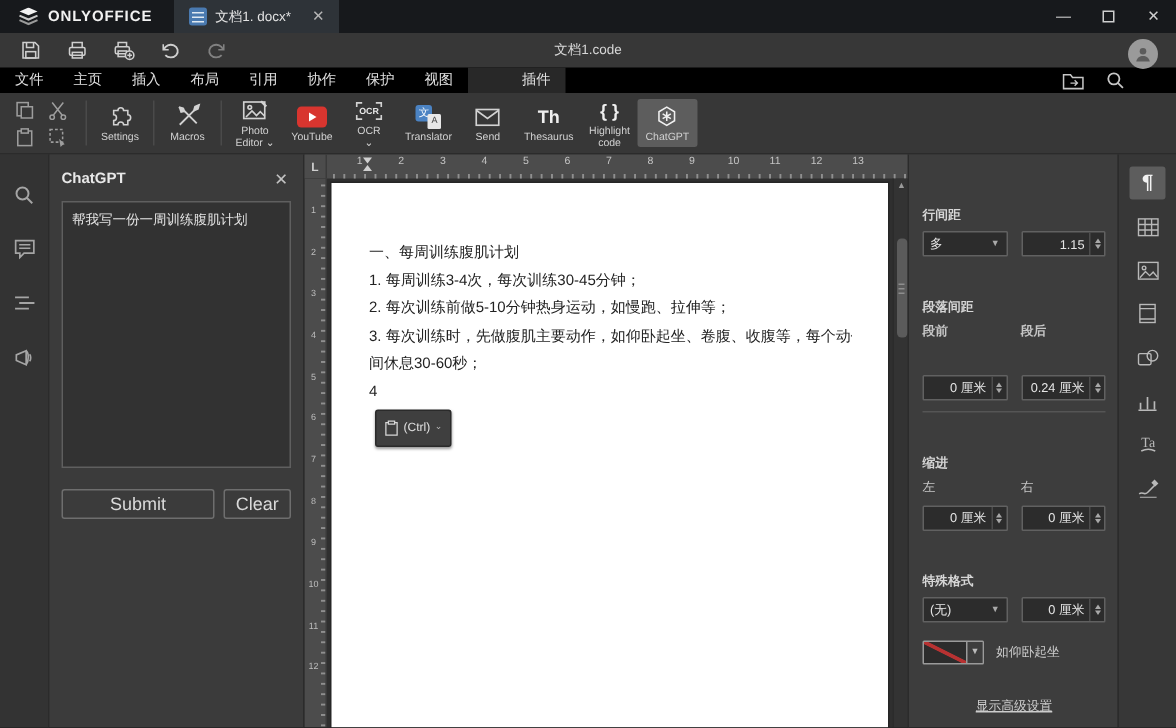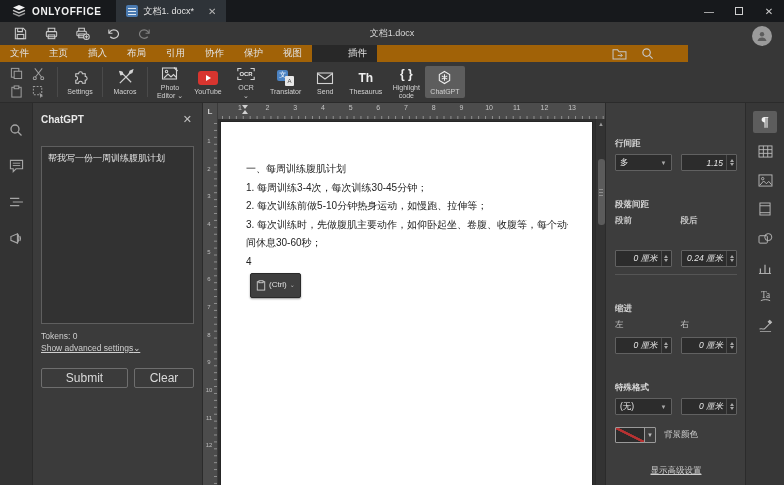--- a/index.html
+++ b/index.html
@@ -24,21 +24,21 @@
   
   .toolbar-top { position:absolute; left:0; top:22px; width:784px; height:23px; background:#373737; display:flex; align-items:center; }
   .tb-icons { display:flex; align-items:center; gap:14px; padding-left:12px; }
   .tb-btn { width:17px; height:17px; display:flex; align-items:center; justify-content:center; }
   .tb-btn svg { display:block; }
   .doc-title-center { position:absolute; left:0; right:0; text-align:center; font-size:9px; color:#d8d8d8; pointer-events:none; }
   .avatar { position:absolute; right:12px; top:4px; width:20px; height:20px; border-radius:50%; background:#9a9a9a; z-index:5; display:flex; align-items:center; justify-content:center; }
   .avatar svg { display:block; }
 
   
-  .menubar { position:absolute; left:0; top:45px; width:688px; height:17px; background:#a16207; display:flex; align-items:stretch; font-size:9.5px; }
+  .menubar { position:absolute; left:0; top:45px; width:784px; height:17px; background:#000000; display:flex; align-items:stretch; font-size:9.5px; }
   .menu-item { display:flex; align-items:center; padding:0 10px; color:#e2e2e2; cursor:pointer; }
   .menu-item.active { background:#282828;padding-left:36px; }
   .menubar-right { margin-left:auto; display:flex; align-items:center; gap:14px; padding-right:34px; }
   .menubar-right .mb-icon { display:flex; align-items:center; }
 
   
   .plugin-bar { position:absolute; left:0; top:62px; width:784px; height:41px; background:#373737; border-bottom:1px solid #2b2b2b; display:flex; align-items:center; }
   .clip-group { display:grid; grid-template-columns:16px 16px; grid-template-rows:16px 16px; gap:2px 6px; padding:0 8px 0 8px; }
   .clip-group .ci { display:flex; align-items:center; justify-content:center; }
   .vdiv { width:1px; height:30px; background:#4a4a4a; margin:0 3px; }
@@ -58,27 +58,27 @@
 
   
   .left-strip { width:33px; background:#333333; border-right:1px solid #2b2b2b; display:flex; flex-direction:column; align-items:center; padding-top:16px; gap:14px; }
   .strip-btn { width:22px; height:22px; display:flex; align-items:center; justify-content:center; border-radius:2px; cursor:pointer; }
 
   
   .chat-panel { width:170px; background:#3b3b3b; border-right:1px solid #2b2b2b; padding:10px 8px 0 8px; display:flex; flex-direction:column; position:relative; }
   .chat-head { display:flex; align-items:center; justify-content:space-between; margin-bottom:8px; }
   .chat-title { font-size:10px; font-weight:bold; color:#e8e8e8; }
   .chat-close { font-size:11px; color:#c2c2c2; cursor:pointer; padding-right:2px; }
-  .chat-textarea { width:100%; height:178px; background:#323232; border:1px solid #5f5f5f; color:#e4e4e4; font-size:9px; font-family:inherit; padding:5px 6px; resize:none; outline:none;margin-top:12px; }
+  .chat-textarea { width:100%; height:178px; background:#323232; border:1px solid #5f5f5f; color:#e4e4e4; font-size:9px; font-family:inherit; padding:5px 6px; resize:none; outline:none; }
   .chat-meta { margin-top:6px; font-size:8.5px; color:#cfcfcf; line-height:12px; }
   .chat-adv { color:#cfcfcf; text-decoration:underline; cursor:pointer; font-size:8.5px; }
   .chat-buttons { display:flex; gap:6px; margin-top:14px; }
   .btn { height:20px; background:#3b3b3b; border:1px solid #6e6e6e; border-radius:2px; color:#dadada; font-size:12px; display:flex; align-items:center; justify-content:center; cursor:pointer; }
   .btn-submit { flex:1; }
-  .btn-clear { width:60px; }
+  .btn-clear { width:45px; }
 
   
   .editor { flex:1; background:#2f2f2f; display:flex; flex-direction:column; position:relative; }
   .ruler-row { height:16px; display:flex; }
   .ruler-corner { width:15px; height:16px; background:#4c4c4c; border-right:1px solid #3a3a3a; display:flex; align-items:center; justify-content:center; color:#cfcfcf; font-size:8px; font-weight:bold; }
   .h-ruler { flex:1; position:relative; background:#4c4c4c; background-image:repeating-linear-gradient(to right, #8f8f8f 0 1px, transparent 1px 6.93px); background-size:6.93px 3px; background-position:4px bottom; background-repeat:repeat-x; }
   .hruler-nums { position:absolute; left:8px; top:1px; display:flex; }
   .hnum { width:27.7px; text-align:center; font-size:7px; color:#c4c4c4; }
   .indent-markers { position:absolute; left:24px; top:2px; width:7px; height:12px; }
   .indent-markers .t1 { width:0;height:0;border-left:3.5px solid transparent;border-right:3.5px solid transparent;border-top:4px solid #d0d0d0; }
@@ -99,21 +99,21 @@
 
   
   .right-panel { width:140px; background:#3d3d3d; border-left:1px solid #2b2b2b; padding:7px 8px 0 9px; font-size:8.5px; color:#cdcdcd; }
   .rp-section-title { font-weight:bold; color:#d6d6d6; margin-bottom:4px;margin-top:28px; }
   .rp-row { display:flex; gap:9px; margin-bottom:7px; }
   .rp-col { flex:1; min-width:0; }
   .rp-label { margin-bottom:3px; color:#c6c6c6; }
   .fld { height:17px; background:#2c2c2c; border:1px solid #616161; border-radius:1px; display:flex; align-items:center; font-size:8.5px; color:#e6e6e6; }
   .dropdown { justify-content:space-between; padding:0 4px; cursor:pointer; }
   .dropdown .dd-car { font-size:6px; color:#aaa; }
-  .spinner { justify-content:flex-end; cursor:text;font-style:italic; }
+  .spinner { justify-content:flex-end; cursor:text; }
   .spinner .sp-val { flex:1; text-align:right; padding-right:3px; white-space:nowrap; overflow:hidden; }
   .sp-arrows { width:10px; height:100%; display:flex; flex-direction:column; align-items:center; justify-content:center; gap:1px; border-left:1px solid #4c4c4c; }
   .sp-arrows i { display:block; width:0; height:0; border-left:2.5px solid transparent; border-right:2.5px solid transparent; }
   .sp-arrows .up { border-bottom:3px solid #a8a8a8; }
   .sp-arrows .dn { border-top:3px solid #a8a8a8; }
   .rp-check { display:flex; gap:5px; margin:2px 0 8px; cursor:pointer; }
   .checkbox { flex:0 0 auto; width:11px; height:11px; border:1px solid #8a8a8a; background:#2c2c2c; margin-top:1px; }
   .rp-check-label { line-height:11.5px; color:#c6c6c6; }
   .rp-divider { border-top:1px solid #555; margin:2px 0 7px; }
   .color-row { display:flex; align-items:center; gap:8px; margin:12px 0 0; }
@@ -195,21 +195,21 @@
             <path d="M3 3.8v3.9h3.9" stroke-width="1.1"></path>
           </svg>
       </span>
       <span class="tb-btn">
         <svg width="15" height="15" viewBox="0 0 16 16" fill="none" stroke="#818181" stroke-width="1.3">
             <path d="M12.5 7.5a5 4.5 0 1 0-1 4"></path>
             <path d="M13 3.8v3.9H9.1" stroke-width="1.1"></path>
           </svg>
       </span>
     </div>
-    <div class="doc-title-center">文档1.docx</div>
+    <div class="doc-title-center">文档1.code</div>
     <div class="avatar">
       <svg width="12" height="12" viewBox="0 0 12 12">
           <circle cx="6" cy="4.2" r="2.2" fill="#5c5c5c"></circle>
           <path d="M1.5 11c.6-2.6 2.4-3.6 4.5-3.6s3.9 1 4.5 3.6z" fill="#5c5c5c"></path>
         </svg>
     </div>
   </div>
 
   <div class="menubar">
     <span class="menu-item">文件</span>
@@ -382,26 +382,20 @@
           </svg>
       </span>
     </div>
 
     <div class="chat-panel">
       <div class="chat-head">
         <span class="chat-title">ChatGPT</span>
         <span class="chat-close">✕</span>
       </div>
       <textarea class="chat-textarea" style="">帮我写一份一周训练腹肌计划</textarea>
-      <div class="chat-meta">
-        <div>Tokens: 0</div>
-        <div>
-          <span class="chat-adv">Show advanced settings</span><span class="chat-adv car">⌄</span>
-        </div>
-      </div>
       <div class="chat-buttons">
         <button class="btn btn-submit">Submit</button>
         <button class="btn btn-clear">Clear</button>
       </div>
     </div>
 
     <div class="editor">
       <div class="ruler-row">
         <div class="ruler-corner">L</div>
         <div class="h-ruler">
@@ -568,21 +562,21 @@
                 <i class="dn"></i>
               </span>
           </div>
         </div>
       </div>
       <div class="color-row">
         <span class="color-picker">
           <span class="color-swatch"></span>
           <span class="color-dd">▼</span>
         </span>
-        <span>背景颜色</span>
+        <span>如仰卧起坐</span>
       </div>
       <div class="rp-advanced">
         <a>显示高级设置</a>
       </div>
     </div>
 
     <div class="right-strip">
       <span class="rs-btn active rs-para">¶</span>
       <span class="rs-btn">
         <svg width="15" height="13" viewBox="0 0 16 14" fill="none" stroke="#b9b9b9" stroke-width="1">

